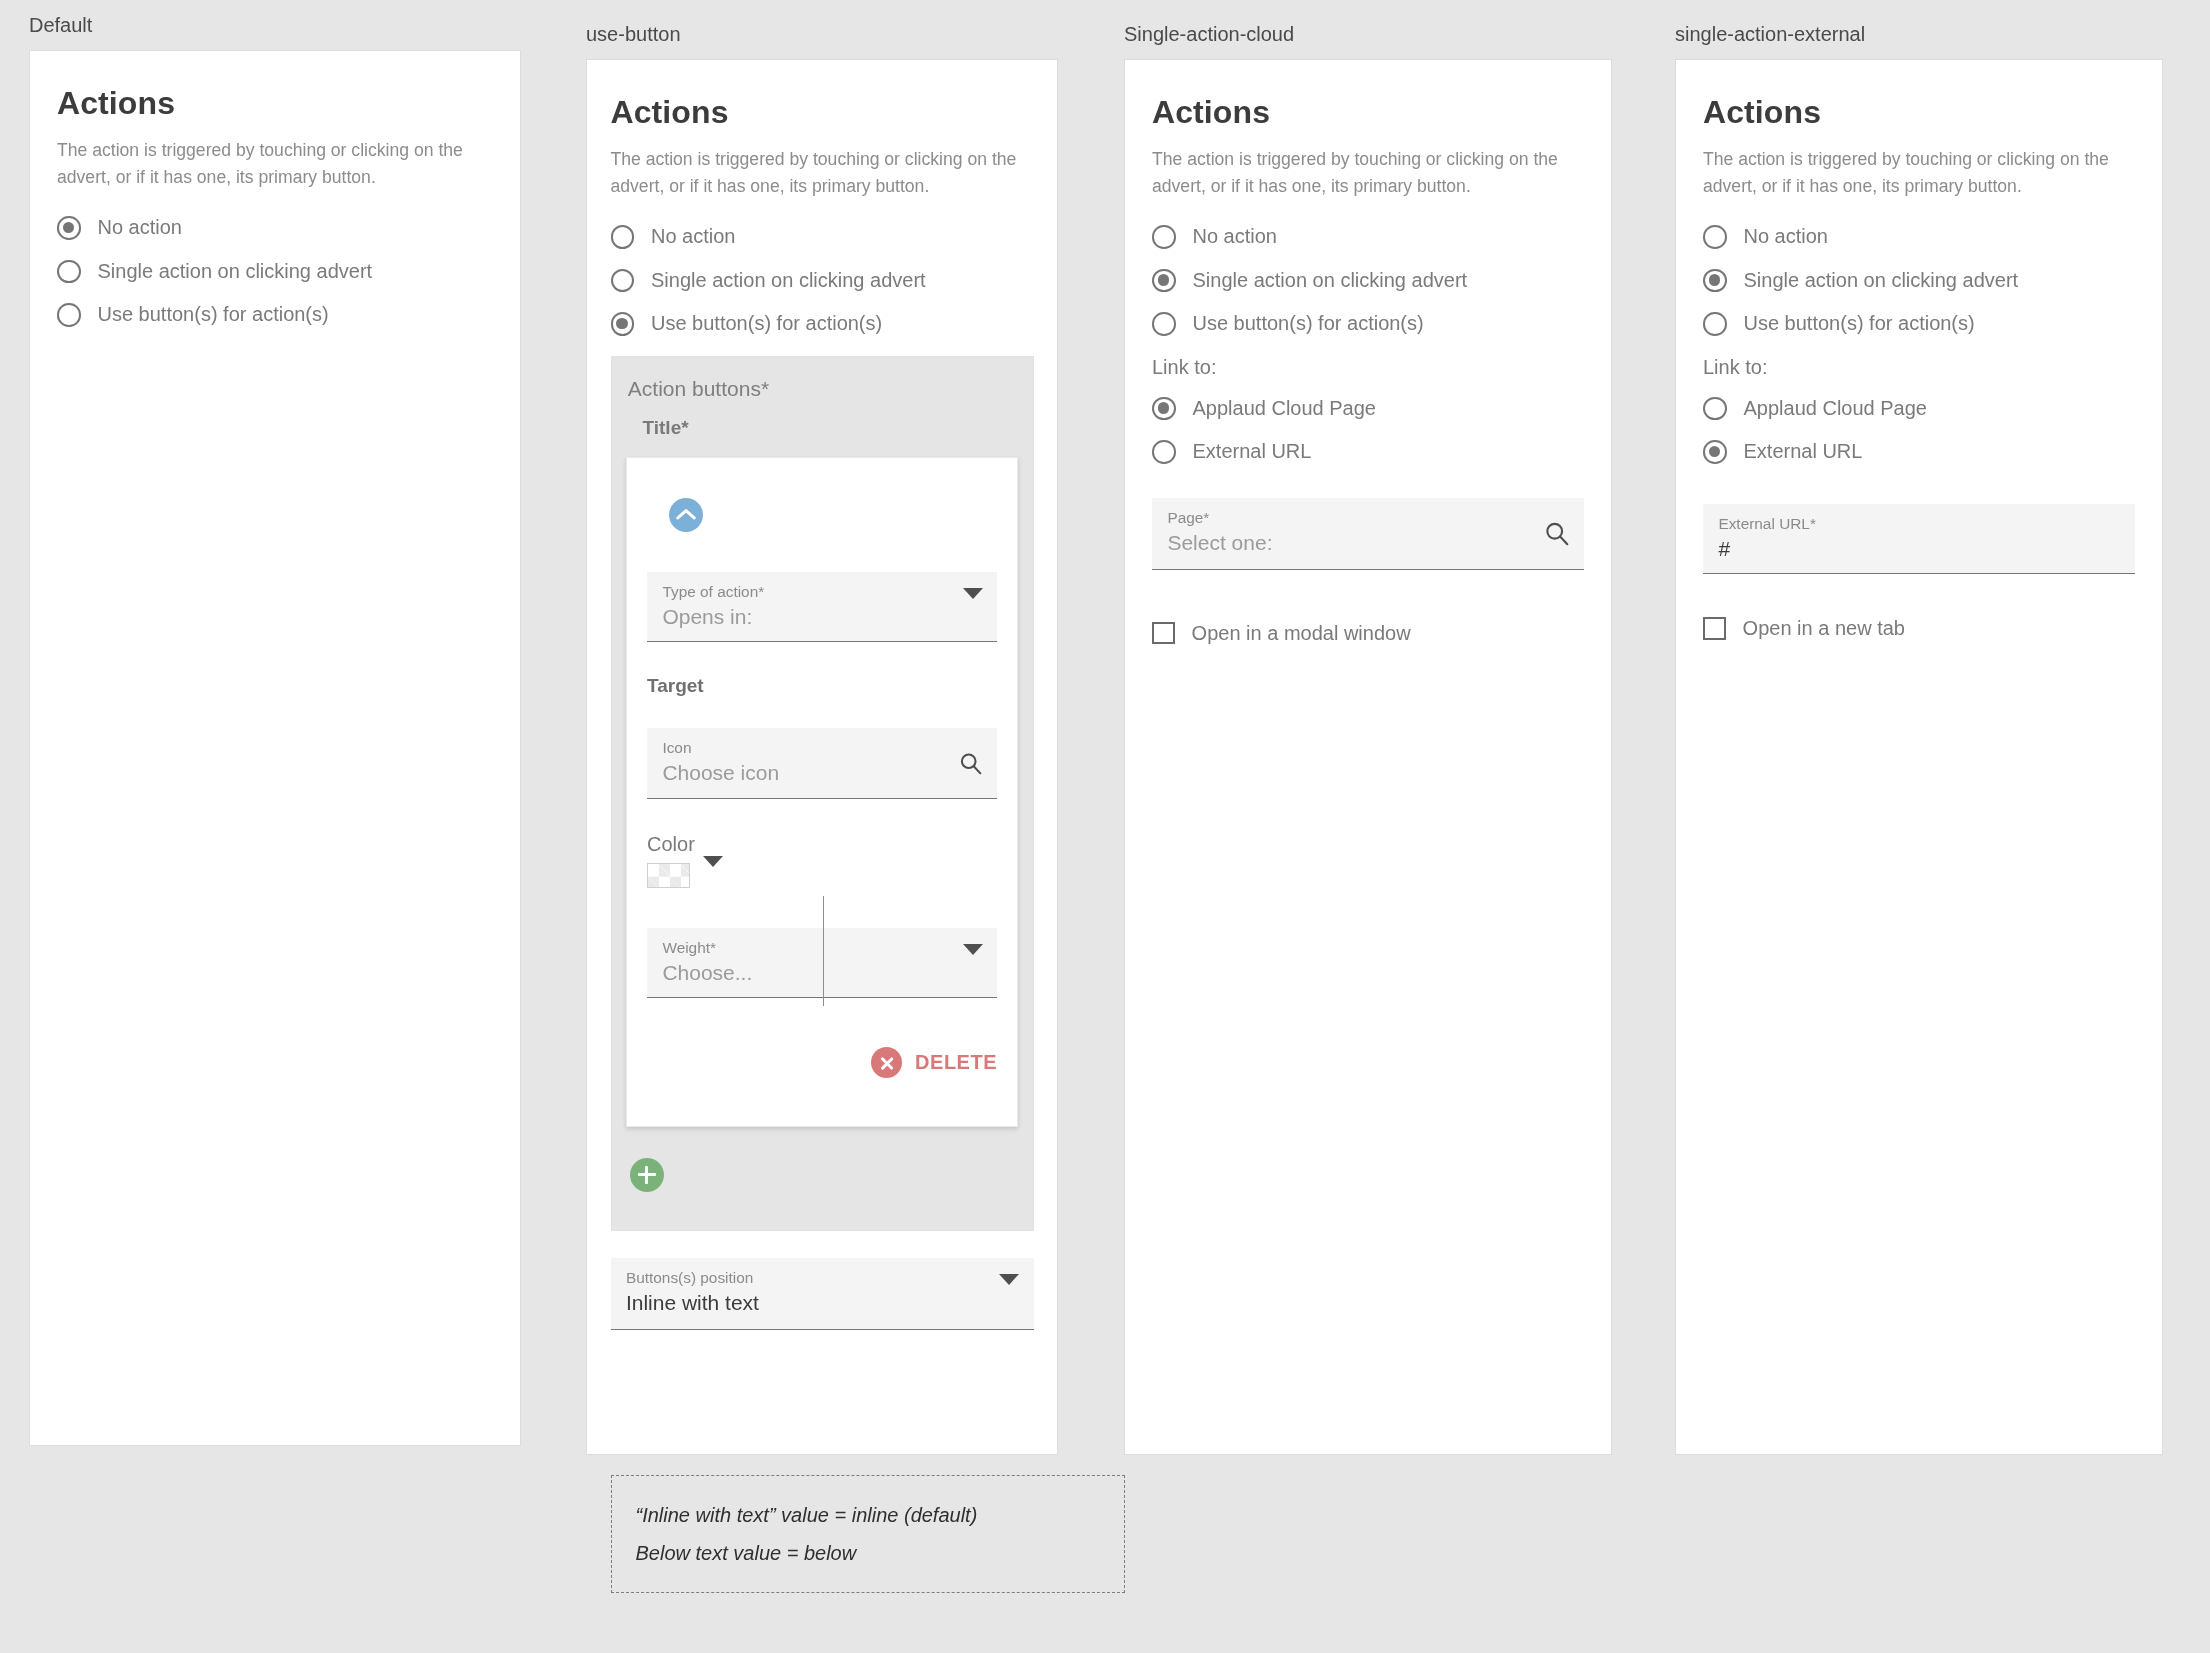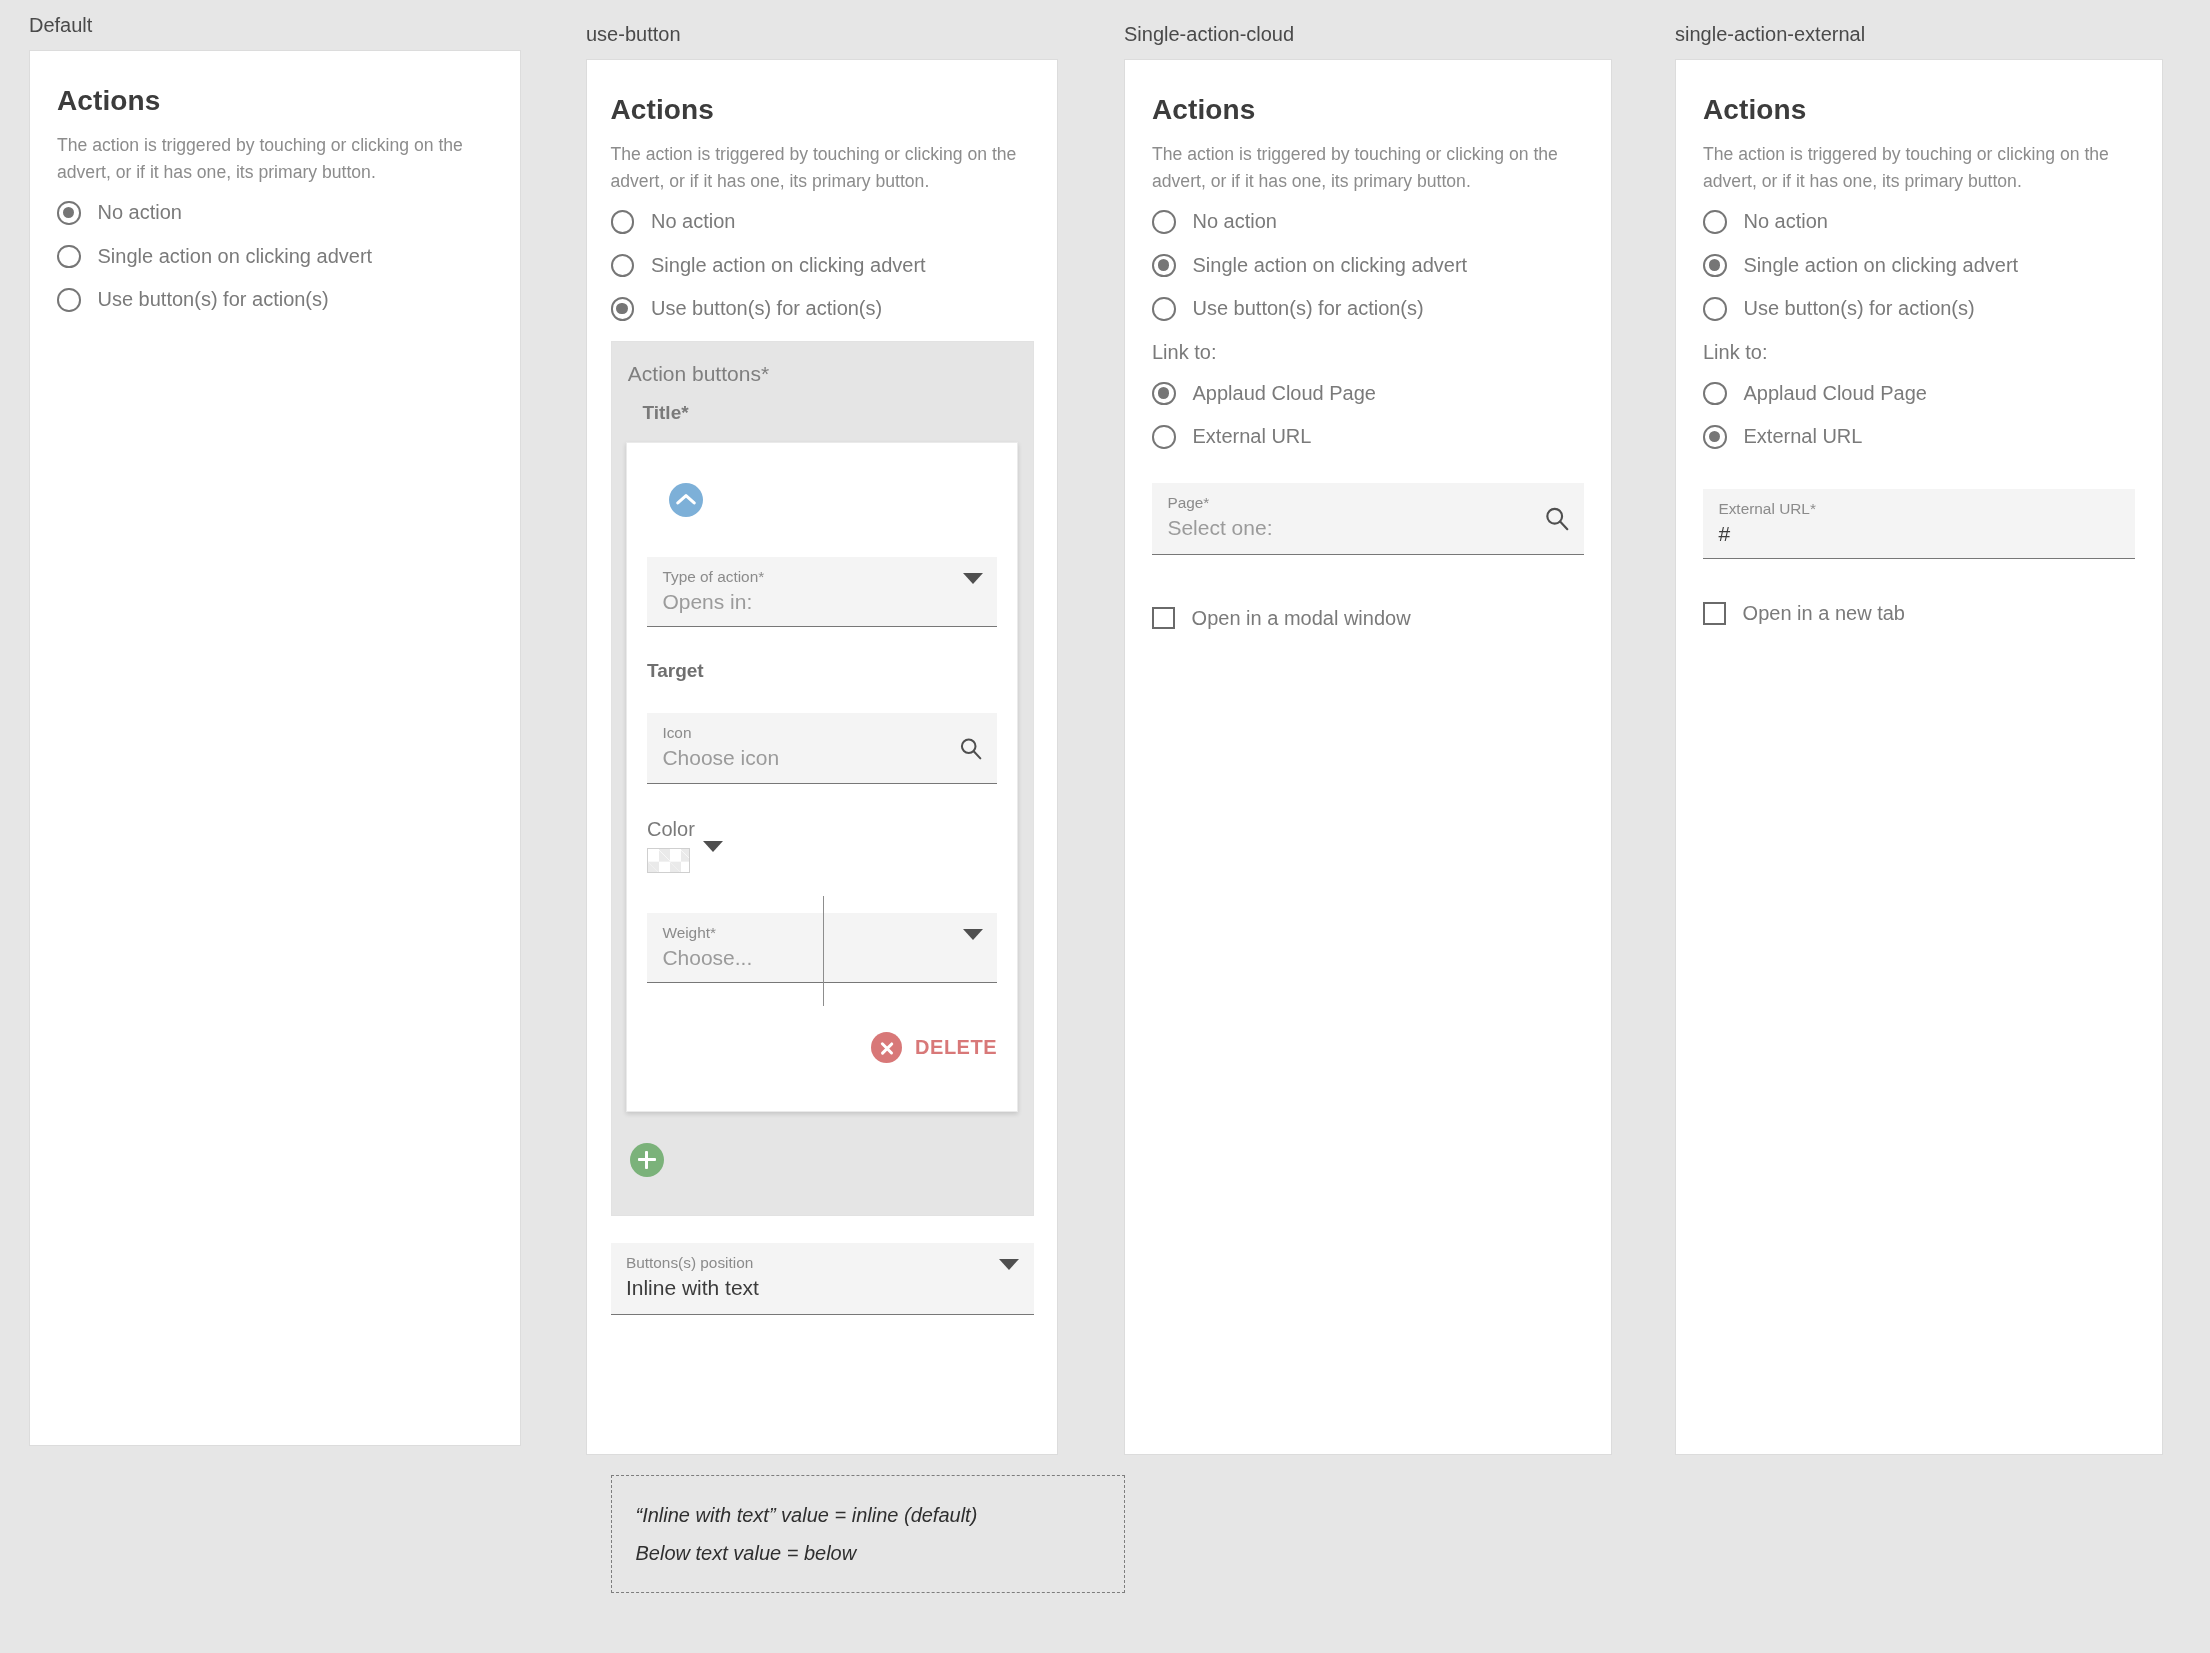--- a/index.html
+++ b/index.html
@@ -26,27 +26,27 @@
     position:absolute;
     top:0; left:0; right:0; bottom:0;
     background:#fff;
     border:0.9px solid #dcdcdc;
   }
 
   .pad { padding:34px 27px 0 27px; }
 
   h2.section-title {
     margin:0 0 14.5px 0;
-    font-size:28px;
+    font-size:32px;
     font-weight:bold;
     color:#3c3c3c;
     letter-spacing:0.1px;
   }
   p.section-desc {
-    margin:0 0 15px 0;
+    margin:0 0 25px 0;
     font-size:17.6px;
     line-height:1.55;
     color:#8c8c8c;
     max-width:434px;
   }
 
   
   .radio-row {
     display:flex;
     align-items:center;

